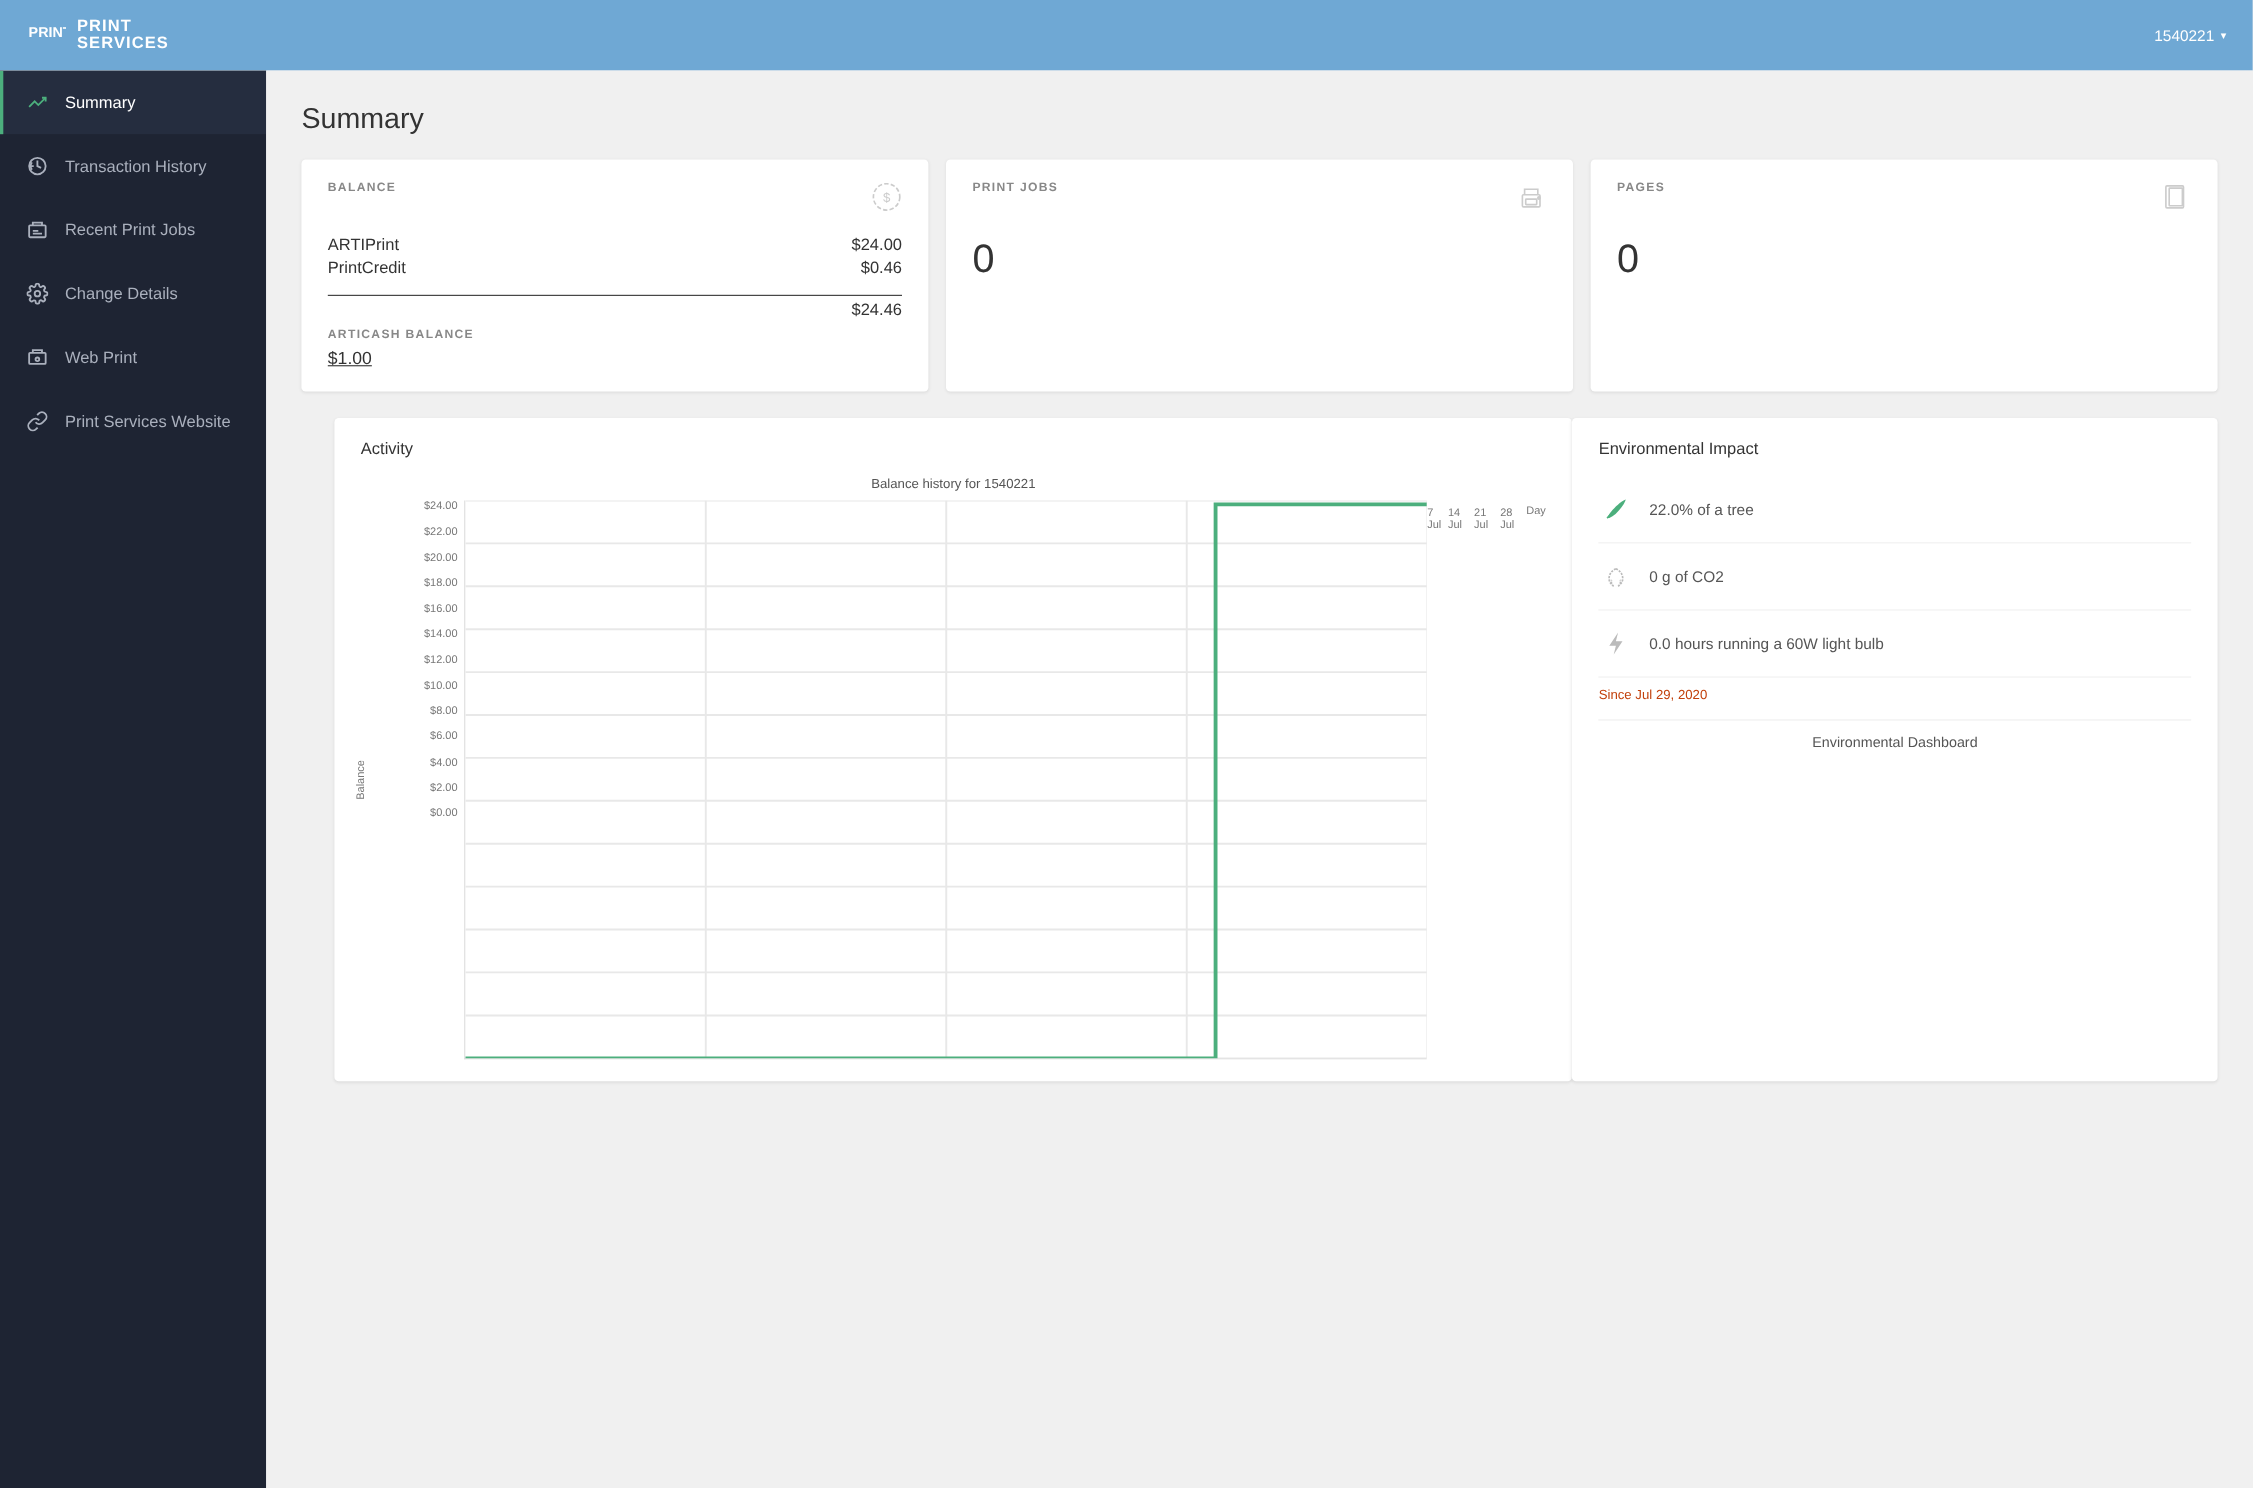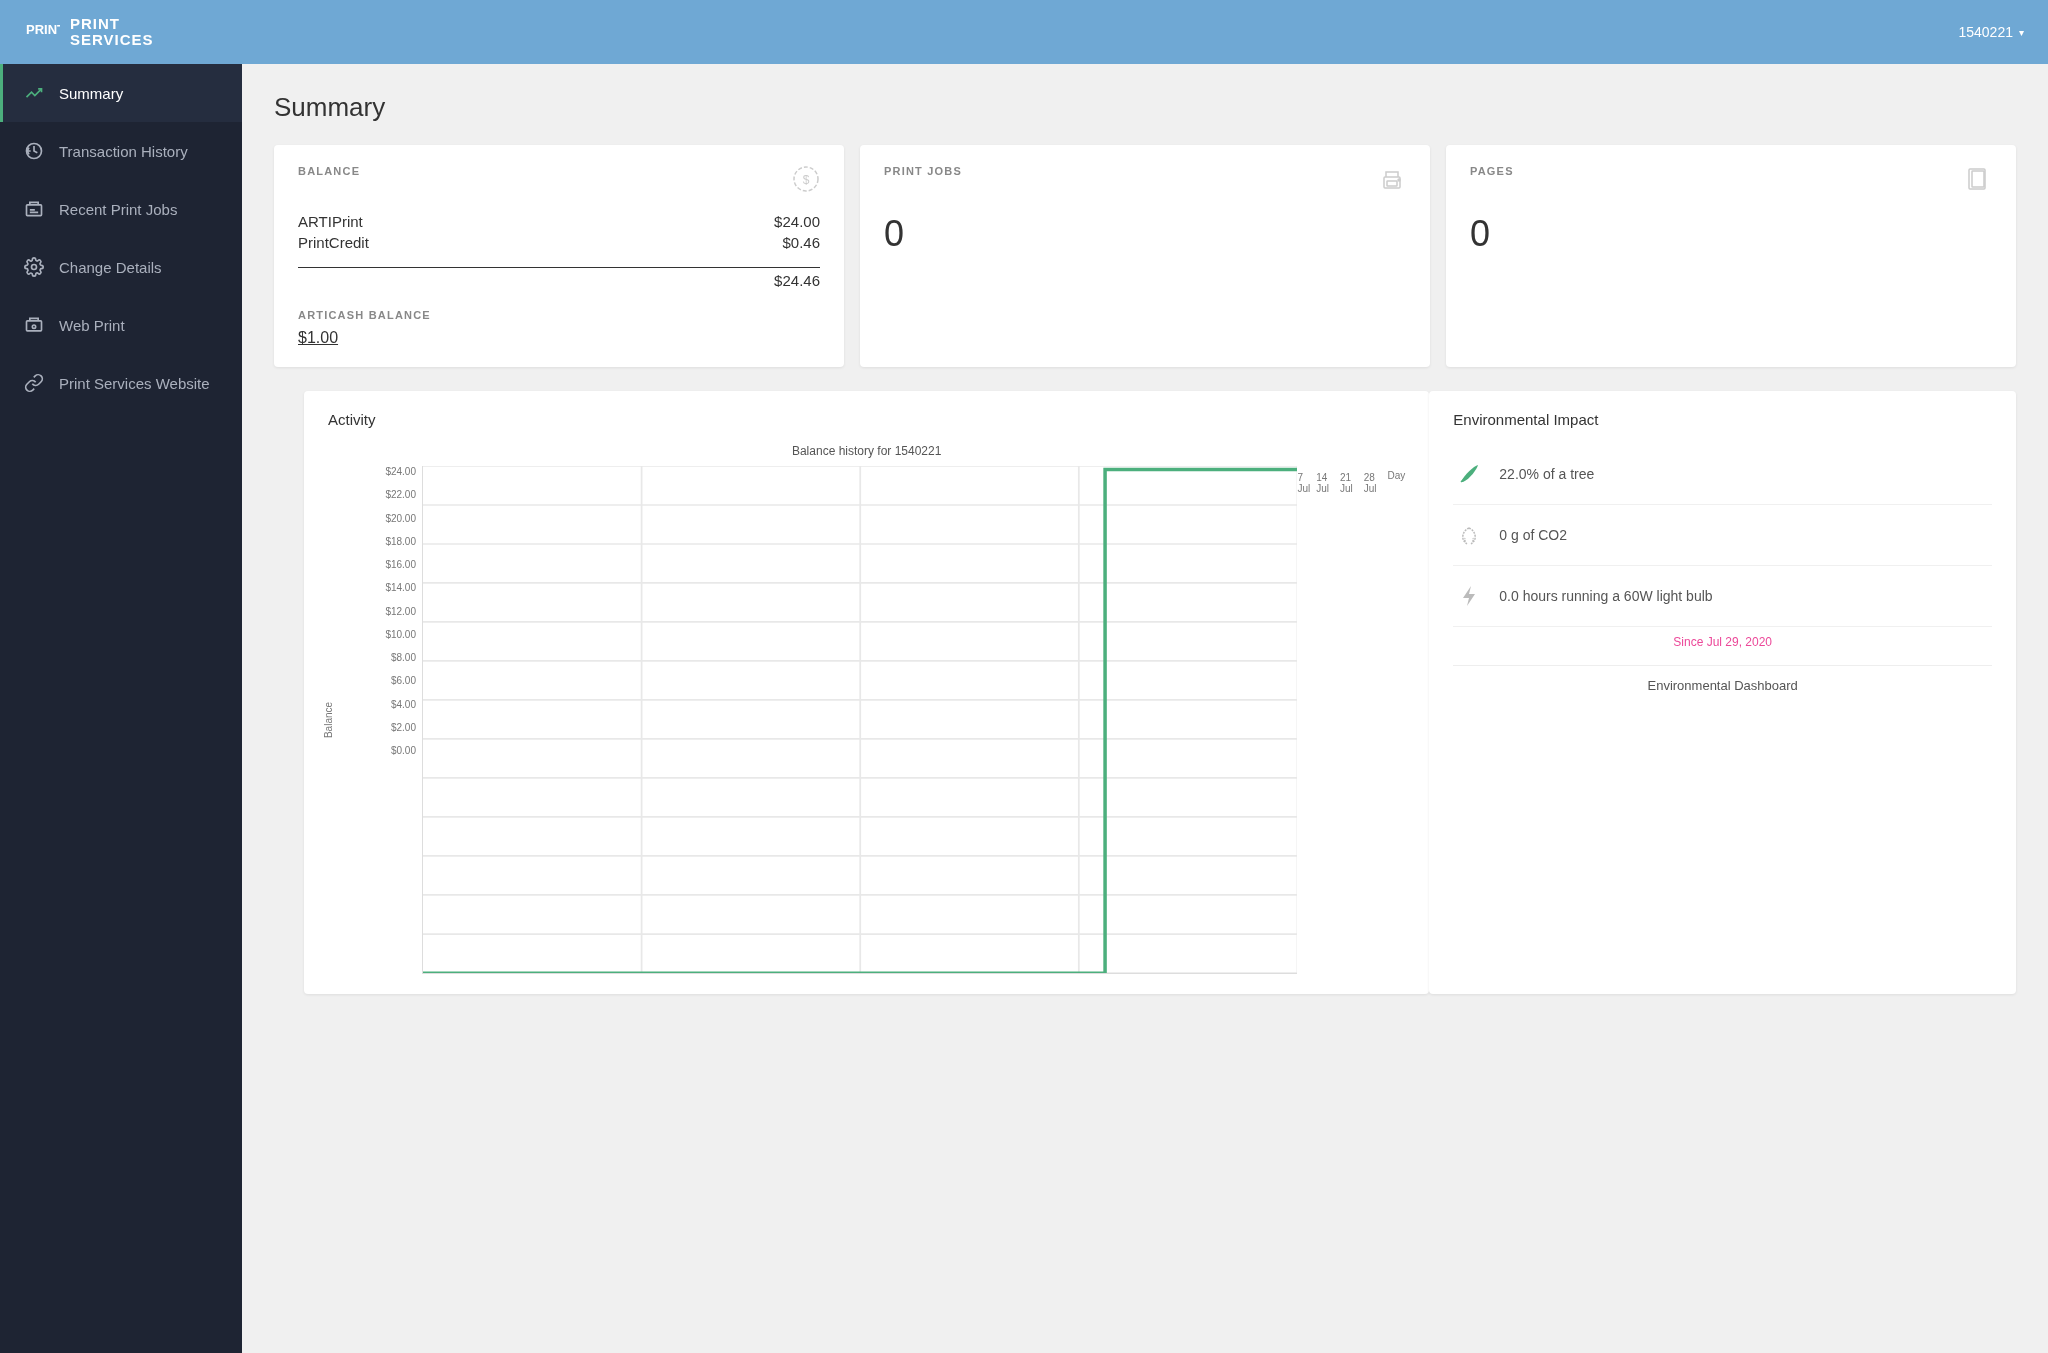--- a/index.html
+++ b/index.html
@@ -133,21 +133,21 @@
       color: #333;
       margin-bottom: 4px;
     }
     .balance-row.underlined { border-bottom: 1px solid #333; padding-bottom: 16px; margin-bottom: 4px; }
     .balance-total {
       display: flex;
       justify-content: flex-end;
       font-size: 15px;
       color: #333;
       font-weight: 500;
-      margin-bottom: 20px;
+      margin-bottom: 8px;
     }
     .articash-label {
       font-size: 11px;
       letter-spacing: 1.2px;
       color: #888;
       text-transform: uppercase;
       font-weight: 600;
       margin-bottom: 8px;
     }
     .articash-value {
@@ -210,23 +210,23 @@
     }
     .env-item:last-of-type { border-bottom: none; }
     .env-icon {
       width: 32px;
       height: 32px;
       display: flex;
       align-items: center;
       justify-content: center;
     }
     .env-since {
-      text-align: center;
+      text-align: left;
       font-size: 12px;
-      color: #ec4899;
+      color: #c2410c;
       margin-top: 8px;
       margin-bottom: 16px;
     }
     .env-dashboard-link {
       text-align: center;
       font-size: 13px;
       color: #555;
       padding-top: 12px;
       border-top: 1px solid #eee;
       cursor: pointer;

